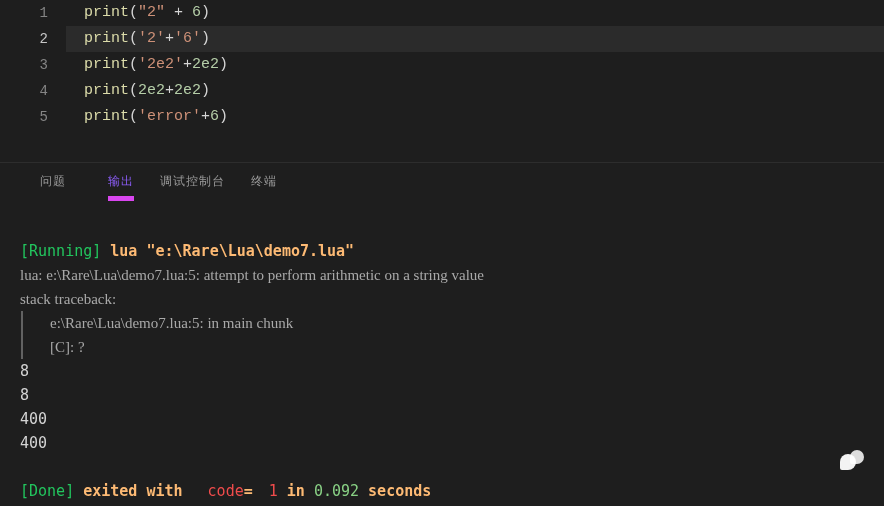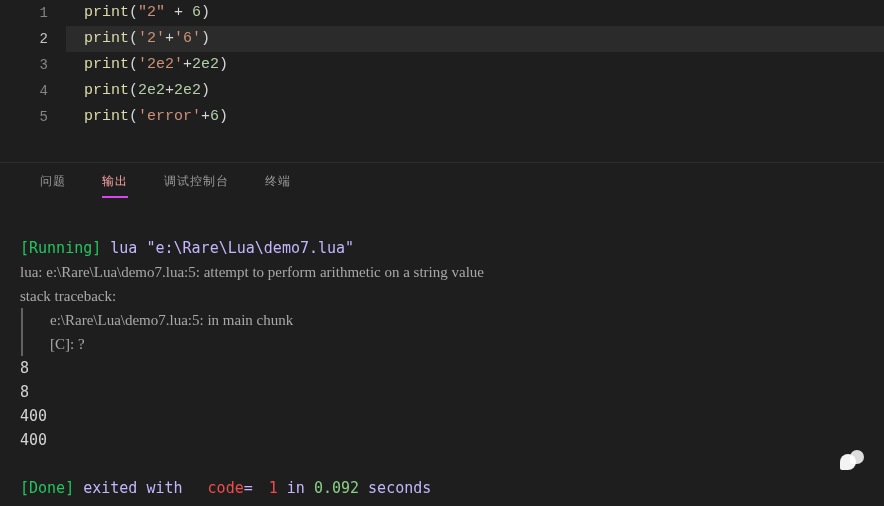--- a/index.html
+++ b/index.html
@@ -41,36 +41,36 @@
   .fn { color: #dcdcaa; }
   .str { color: #ce9178; }
   .num { color: #b5cea8; }
   .pun { color: #d4d4d4; }
   .panel {
     border-top: 1px solid #2d2d2d;
     background: #1e1e1e;
   }
   .tabs {
     display: flex;
-    gap: 36px;
+    gap: 26px;
     padding: 10px 22px 8px 40px;
     font-size: 12px;
     color: #9a9a9a;
   }
   .tab { cursor: pointer; padding-bottom: 6px; letter-spacing: 1px; }
-  .tab.active { color: #fca5a5; border-bottom: 2px solid #d946ef; }
+  .tab.active { color: #8b5cf6; border-bottom: 5px solid #d946ef; margin-left: 16px; }
   .output {
     padding: 6px 20px 10px 20px;
     font-size: 15px;
     line-height: 24px;
     white-space: pre;
     font-family: Consolas, monospace;
   }
   .o-blue { color: #22c55e; }
-  .o-teal { color: #c4b5fd; }
+  .o-teal { color: #fdba74; font-weight: bold; }
   .o-gray { color: #a9a9a9; font-family: Liberation Serif, serif; }
   .o-white { color: #d4d4d4; }
   .o-red { color: #f14c4c; margin-left: 16px; }
   .o-green { color: #7fba00; color:#89d185; }
   .indent-bar {
     border-left: 2px solid #626262;
     padding-left: 27px;
     margin-left: 1px;
     display: block;
   }

